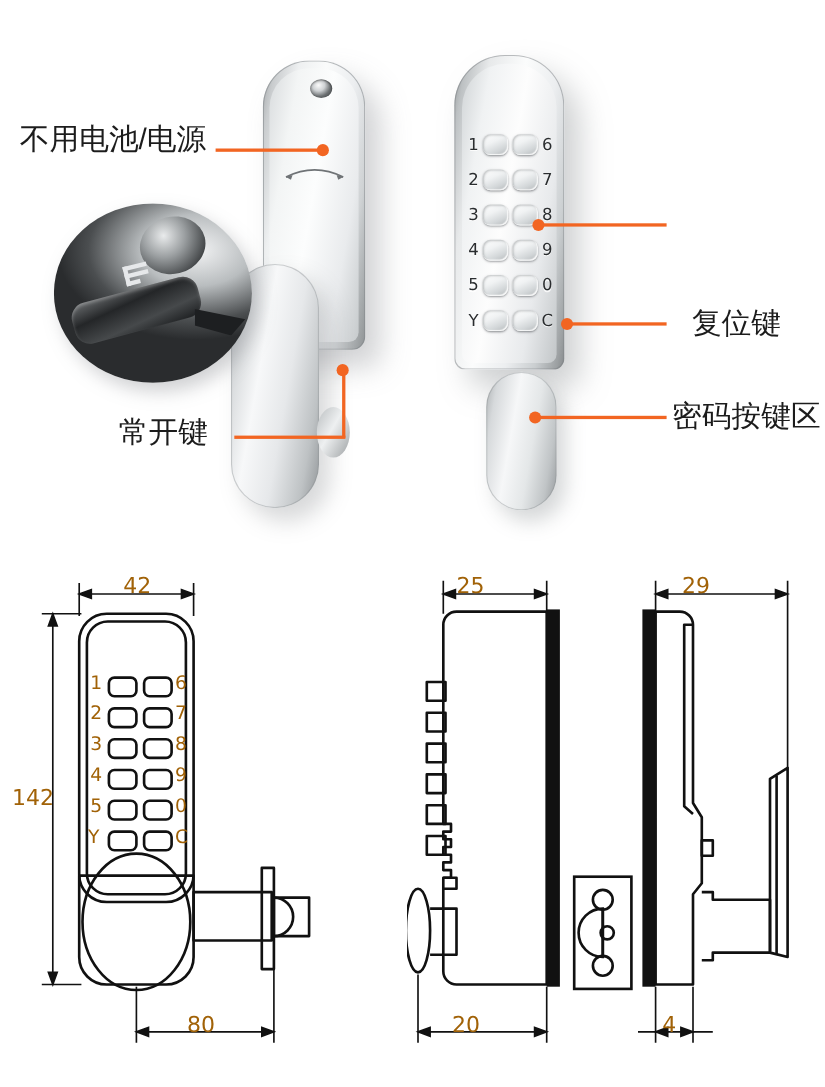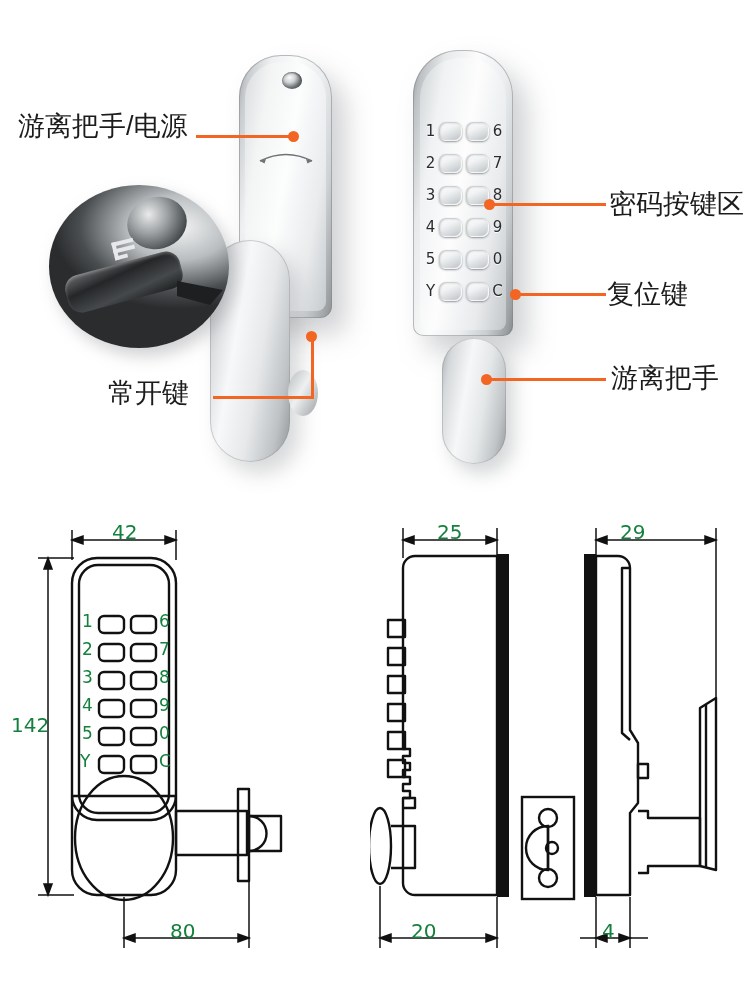--- a/index.html
+++ b/index.html
@@ -69,21 +69,21 @@
     box-shadow:0 2px 3px rgba(255,255,255,.25) inset;}
   .inset-btn{position:absolute;left:78px;top:12px;width:60px;height:52px;border-radius:50%;
     background:radial-gradient(ellipse at 40% 30%,#e9ebec 0%,#9b9fa1 38%,#3c3f41 80%,#202224 100%);
     transform:rotate(-14deg);}
   .inset-glyph{position:absolute;left:63px;top:53px;width:25px;height:22px;transform:rotate(-14deg);}
   .inset-tail{position:absolute;left:128px;top:96px;width:46px;height:24px;
     background:#1d1f21;clip-path:polygon(0 0,100% 38%,72% 100%,0 62%);}
 
   
   #drawing-region{position:absolute;left:0;top:500px;width:750px;height:488px;}
-  .dim-text{position:absolute;font-size:20px;color:#15803d;font-family:"DejaVu Sans",sans-serif;
+  .dim-text{position:absolute;font-size:20px;color:#a16207;font-family:"DejaVu Sans",sans-serif;
             white-space:nowrap;}
   svg{display:block;}
 </style>
 </head>
 <body>
 
 <div class="stage">
 
   <div id="photo-region">
 
@@ -144,35 +144,34 @@
       <div class="inset-bar"></div>
       <svg class="inset-glyph" viewBox="0 0 25 22">
         <rect x="1" y="2" width="22" height="4" fill="#e6e8ea"></rect>
         <rect x="1" y="9" width="22" height="4" fill="#e6e8ea"></rect>
         <rect x="1" y="16" width="13" height="4" fill="#e6e8ea"></rect>
         <rect x="1" y="2" width="4" height="18" fill="#e6e8ea"></rect>
       </svg>
       <div class="inset-tail"></div>
     </div>
 
-    <div class="anno-label" style="left:18px;top:113px;">游离把手/电源</div>
+    <div class="anno-label" style="left:18px;top:113px;">不用电池/电源</div>
     <div class="lead-h" style="left:196px;top:135px;width:97px;"></div>
     <div class="lead-dot" style="left:288px;top:131px;"></div>
 
     <div class="lead-dot" style="left:484px;top:199px;"></div>
     <div class="lead-h" style="left:489px;top:203px;width:117px;"></div>
-    <div class="anno-label" style="left:609px;top:191px;">密码按键区</div>
 
     <div class="lead-dot" style="left:510px;top:289px;"></div>
     <div class="lead-h" style="left:515px;top:293px;width:91px;"></div>
-    <div class="anno-label" style="left:607px;top:281px;text-align:center;">复位键</div>
+    <div class="anno-label" style="left:629px;top:281px;text-align:center;">复位键</div>
 
     <div class="lead-dot" style="left:481px;top:374px;"></div>
     <div class="lead-h" style="left:486px;top:378px;width:120px;"></div>
-    <div class="anno-label" style="left:611px;top:365px;">游离把手</div>
+    <div class="anno-label" style="left:611px;top:365px;">密码按键区</div>
 
     <div class="anno-label" style="left:108px;top:380px;">常开键</div>
     <div class="lead-h" style="left:213px;top:396px;width:101px;"></div>
     <div class="lead-v" style="left:311px;top:335px;height:63px;"></div>
     <div class="lead-dot" style="left:306px;top:331px;"></div>
   </div>
 
   <div id="drawing-region">
 
     <svg width="320" height="470" viewBox="0 0 320 470" style="position:absolute;left:0;top:8px;">
@@ -290,21 +289,21 @@
       </g>
 
       <g stroke="#111" stroke-width="1.5" fill="#111">
         <line x1="10" y1="378" x2="10" y2="440"></line>
         <line x1="127" y1="389" x2="127" y2="440"></line>
         <line x1="10" y1="430" x2="127" y2="430"></line>
         <path d="M10,430 l11,-4 v8 z"></path>
           <path d="M127,430 l-11,-4 v8 z"></path>
       </g>
     </svg>
-    <div class="dim-text" style="left:437px;top:20px;">25</div>
+    <div class="dim-text" style="left:415px;top:20px;">25</div>
     <div class="dim-text" style="left:411px;top:419px;">20</div>
 
     <svg width="190" height="470" viewBox="0 0 190 470" style="position:absolute;left:568px;top:8px;">
 
       <rect x="16" y="46" width="12" height="343" fill="#111"></rect>
       <g fill="none" stroke="#111" stroke-width="2.4" stroke-linejoin="round">
 
         <path d="M28,48 L50,48 A12,12 0 0 1 62,60 L62,222 L70,235 L70,295 L62,305 L62,387 L28,387 Z"></path>
         <path d="M62,60 L54,60 L54,225 L62,232"></path>
 

